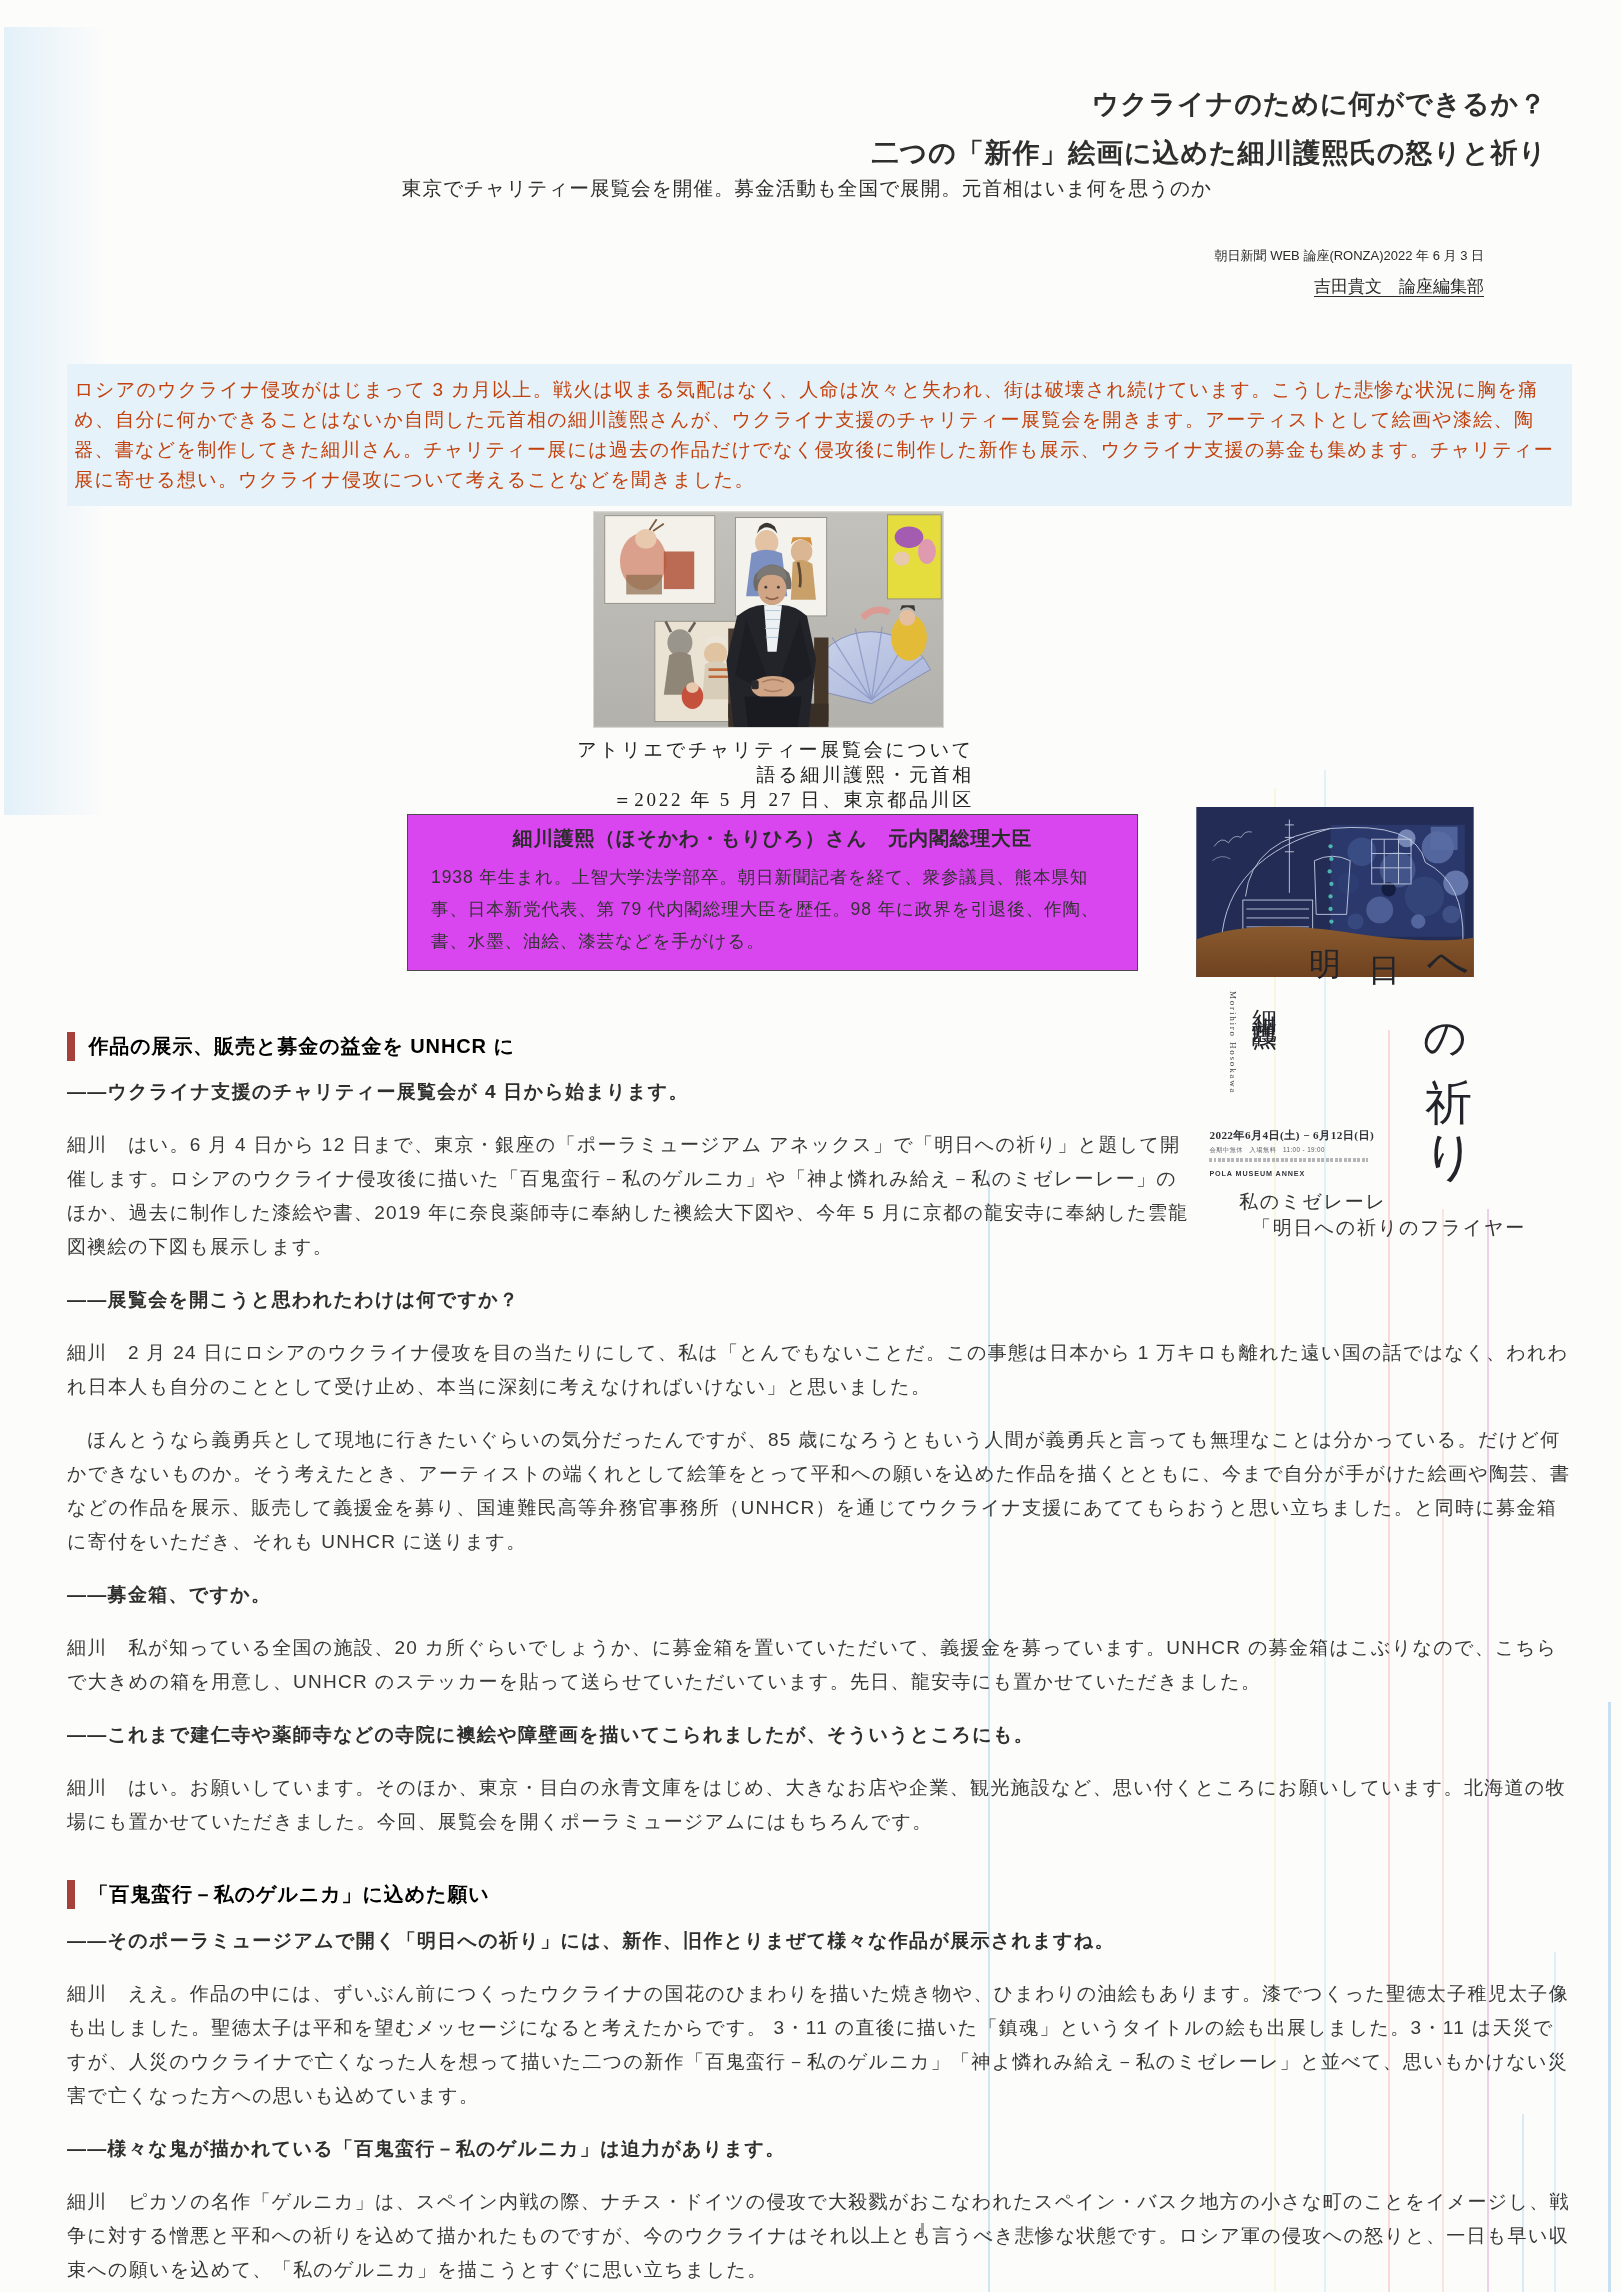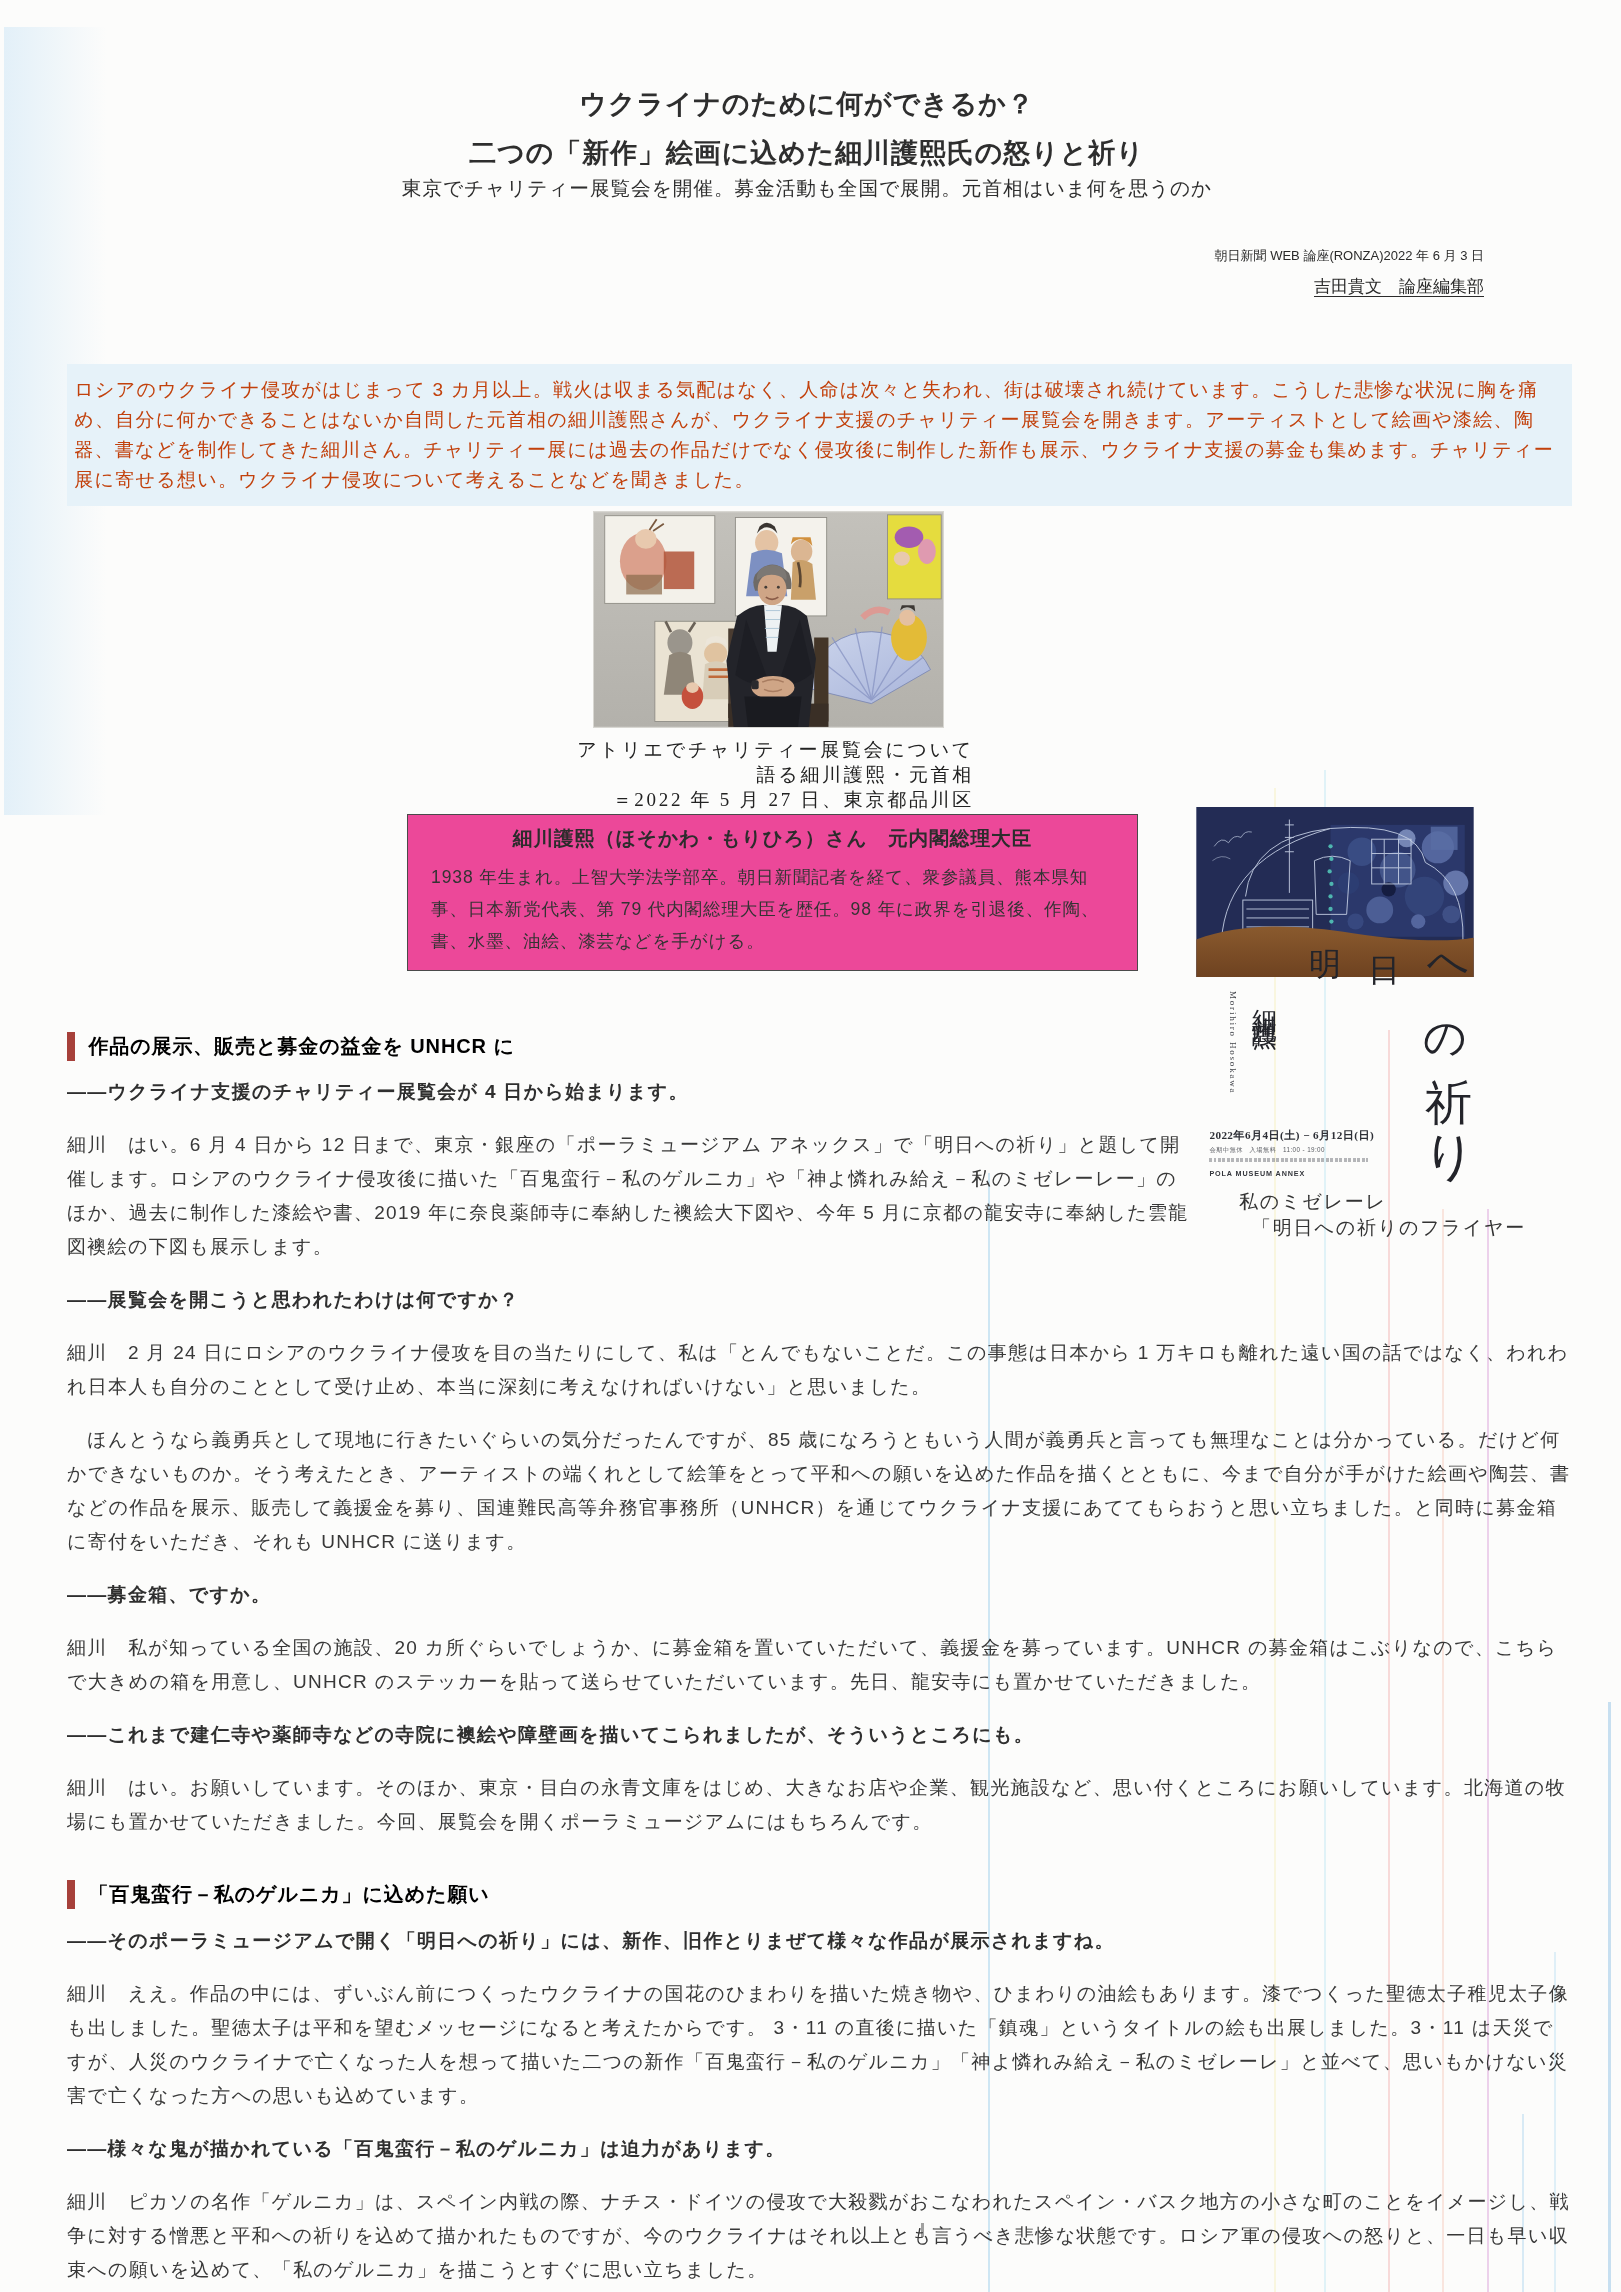--- a/index.html
+++ b/index.html
@@ -10,21 +10,21 @@
   }
   
   .tint-left{position:absolute;left:3.6px;top:27px;width:103px;height:788px;
     background:linear-gradient(to right,rgba(206,230,246,.55),rgba(206,230,246,0));
     pointer-events:none;}
   .vline{position:absolute;top:0;pointer-events:none;}
   .tick{position:absolute;left:921px;top:2223px;width:2.7px;height:14.3px;background:#8a8a8a;opacity:.8;}
   
   .content{position:absolute;left:67px;top:0;width:1505px;}
   .hdr{margin-right:25px;}
-  .title{ text-align:center;font-weight:bold;color:#2e2e2e;font-size:27px;letter-spacing:0.9px;}
+  .title{ text-align:right;font-weight:bold;color:#2e2e2e;font-size:27px;letter-spacing:0.9px;}
   .title1{margin-top:86px;}
   .title2{margin-top:12.5px;}
   .subtitle{text-align:center;font-size:19.7px;color:#2e2e2e;margin-top:4px;letter-spacing:0.9px;}
   .byline{text-align:right;font-size:13px;color:#2a2a2a;margin-top:45px;padding-right:63px;}
   .author{text-align:right;font-size:17px;color:#2a2a2a;margin-top:10.7px;padding-right:63px;}
   .author span{text-decoration:underline;text-underline-offset:3.6px;}
   
   .intro{margin-top:66px;background:#e6f2f9;padding:10.7px 7.2px;
     font-size:19px;line-height:30px;letter-spacing:1.3px;color:#c2410c;}
   
@@ -56,21 +56,21 @@
   .f-micro{position:absolute;left:13.4px;top:351px;width:159px;height:3.6px;opacity:.55;
     background:repeating-linear-gradient(to right,#7a7c82 0 2.7px,transparent 2.7px 4.5px);}
   .f-venue{position:absolute;left:13.4px;top:362px;font-size:7.2px;font-weight:bold;
     color:#33353b;letter-spacing:0.9px;}
   .f-cap{position:absolute;font-family:"Liberation Serif","DejaVu Serif",serif;
     font-size:19px;color:#333;letter-spacing:1.8px;}
   .f-cap1{left:43px;top:382px;}
   .f-cap2{left:56px;top:408px;}
   
   .bio-box{width:683px;margin:1.8px 0 0 340px;border:1.8px solid #4a4a4a;
-    padding:10.7px 23px 12.5px 23px;background:#ec4899;}
+    padding:10.7px 23px 12.5px 23px;background:#d946ef;}
   .bio-title{text-align:center;font-weight:bold;font-size:19.7px;color:#2c2c2c;letter-spacing:0.9px;}
   .bio-body{margin-top:9px;font-size:17.5px;line-height:32px;color:#333;letter-spacing:0.9px;}
   
   .section{margin-top:61px;}
   .section2{margin-top:41px;}
   .sec-head{display:flex;align-items:center;}
   .sec-bar{width:8px;height:29px;background:#a6403a;margin-right:13.4px;flex:0 0 auto;}
   .sec-title{font-size:20px;font-weight:bold;color:#000000;letter-spacing:0.9px;}
   .q{font-weight:bold;color:#2f2f2f;font-size:19px;line-height:34px;
     letter-spacing:1.3px;margin-top:14.3px;}

